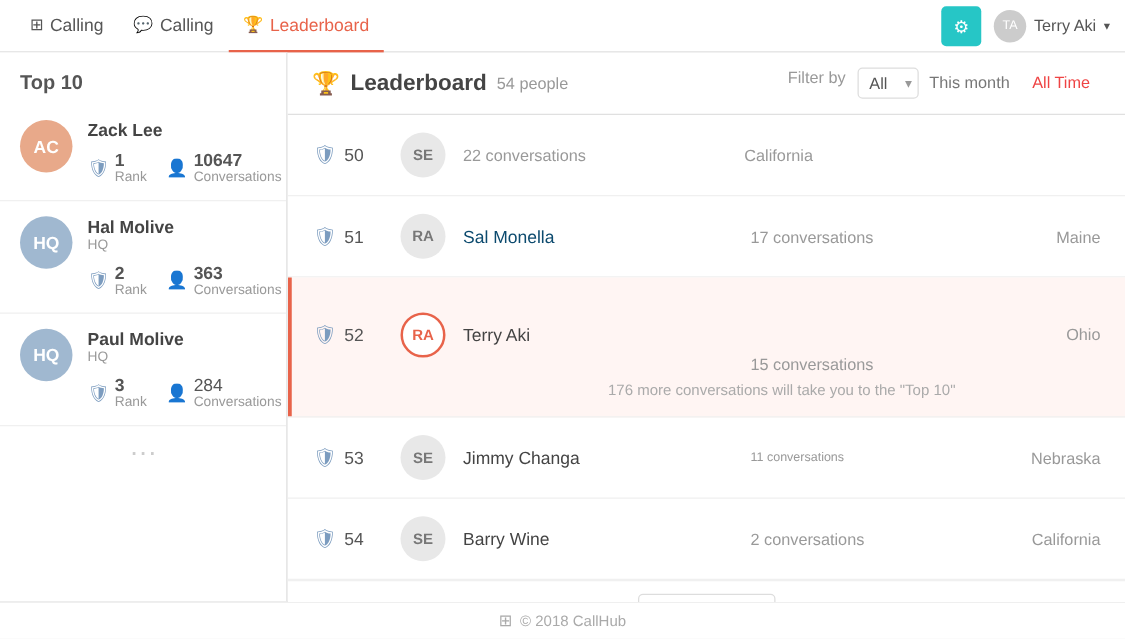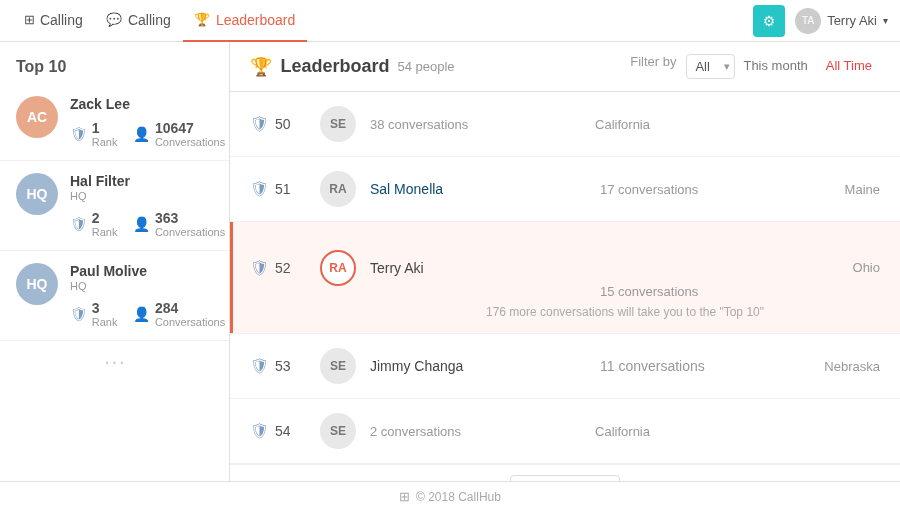--- a/index.html
+++ b/index.html
@@ -57,21 +57,21 @@
               <span style="font-size:11px;color:#999;display:block;">Conversations</span>
             </div>
           </div>
         </div>
       </div>
     </div>
 
     <div style="display:flex;align-items:flex-start;padding:12px 16px;border-bottom:1px solid #f0f0f0;">
       <div style="width:42px;height:42px;border-radius:50%;display:flex;align-items:center;justify-content:center;font-size:14px;font-weight:600;color:white;flex-shrink:0;margin-right:12px;background:#a0b8d0;">HQ</div>
       <div style="flex:1;">
-        <div style="font-size:14px;font-weight:600;color:#444;">Hal Filter</div>
+        <div style="font-size:14px;font-weight:600;color:#444;">Hal Molive</div>
         <div style="font-size:11px;color:#999;margin-top:1px;">HQ</div>
         <div style="display:flex;gap:16px;margin-top:8px;">
           <div style="display:flex;align-items:center;gap:4px;font-size:12px;color:#555;">
             <span style="color:#7c9cbf;font-size:14px;">🛡</span>
             <div>
               <span style="font-weight:700;font-size:14px;">2</span>
               <span style="font-size:11px;color:#999;display:block;">Rank</span>
             </div>
           </div>
           <div style="display:flex;align-items:center;gap:4px;font-size:12px;color:#555;">
@@ -94,21 +94,21 @@
           <div style="display:flex;align-items:center;gap:4px;font-size:12px;color:#555;">
             <span style="color:#7c9cbf;font-size:14px;">🛡</span>
             <div>
               <span style="font-weight:700;font-size:14px;">3</span>
               <span style="font-size:11px;color:#999;display:block;">Rank</span>
             </div>
           </div>
           <div style="display:flex;align-items:center;gap:4px;font-size:12px;color:#555;">
             <span style="color:#888;font-size:14px;">👤</span>
             <div>
-              <span style="font-weight:700;font-size:14px;">284</span>
+              <span style="font-weight:400;font-size:14px;">284</span>
               <span style="font-size:11px;color:#999;display:block;">Conversations</span>
             </div>
           </div>
         </div>
       </div>
     </div>
 
     <div style="text-align:center;padding:8px;color:#ccc;font-size:22px;">···</div>
   </div>
 
@@ -138,21 +138,21 @@
     <div style="flex:1;overflow-y:auto;background:#fff;">
 
       <div style="display:flex;align-items:center;padding:14px 20px;border-bottom:1px solid #f0f0f0;">
         <div style="display:flex;align-items:center;gap:6px;width:70px;flex-shrink:0;color:#555;font-size:14px;">
           <span style="color:#7c9cbf;font-size:15px;">🛡</span>
           <span>50</span>
         </div>
         <div style="width:50px;flex-shrink:0;">
           <div style="width:36px;height:36px;border-radius:50%;display:flex;align-items:center;justify-content:center;font-size:12px;font-weight:600;color:#777;background:#e8e8e8;">SE</div>
         </div>
-        <div style="width:160px;font-size:13px;color:#999;">38 conversations</div>
+        <div style="width:160px;font-size:13px;color:#999;">22 conversations</div>
         <div style="width:120px;font-size:13px;color:#999;text-align:right;">California</div>
       </div>
 
       <div style="display:flex;align-items:center;padding:14px 20px;border-bottom:1px solid #f0f0f0;">
         <div style="display:flex;align-items:center;gap:6px;width:70px;flex-shrink:0;color:#555;font-size:14px;">
           <span style="color:#7c9cbf;font-size:15px;">🛡</span>
           <span>51</span>
         </div>
         <div style="width:50px;flex-shrink:0;">
           <div style="width:36px;height:36px;border-radius:50%;display:flex;align-items:center;justify-content:center;font-size:12px;font-weight:600;color:#777;background:#e8e8e8;">RA</div>
@@ -181,32 +181,33 @@
 
       <div style="display:flex;align-items:center;padding:14px 20px;border-bottom:1px solid #f0f0f0;">
         <div style="display:flex;align-items:center;gap:6px;width:70px;flex-shrink:0;color:#555;font-size:14px;">
           <span style="color:#7c9cbf;font-size:15px;">🛡</span>
           <span>53</span>
         </div>
         <div style="width:50px;flex-shrink:0;">
           <div style="width:36px;height:36px;border-radius:50%;display:flex;align-items:center;justify-content:center;font-size:12px;font-weight:600;color:#777;background:#e8e8e8;">SE</div>
         </div>
         <div style="flex:1;font-size:14px;color:#444;font-weight:500;">Jimmy Changa</div>
-        <div style="width:160px;font-size:14px;color:#999;">11 conversations</div>
+        <div style="width:160px;font-size:10px;color:#999;">11 conversations</div>
         <div style="width:120px;font-size:13px;color:#999;text-align:right;">Nebraska</div>
       </div>
 
       <div style="display:flex;align-items:center;padding:14px 20px;border-bottom:1px solid #f0f0f0;">
         <div style="display:flex;align-items:center;gap:6px;width:70px;flex-shrink:0;color:#555;font-size:14px;">
           <span style="color:#7c9cbf;font-size:15px;">🛡</span>
           <span>54</span>
         </div>
         <div style="width:50px;flex-shrink:0;">
           <div style="width:36px;height:36px;border-radius:50%;display:flex;align-items:center;justify-content:center;font-size:12px;font-weight:600;color:#777;background:#e8e8e8;">SE</div>
         </div>
+        <div style="flex:1;font-size:14px;color:#444;font-weight:500;">Barry Wine</div>
         <div style="width:160px;font-size:13px;color:#999;">2 conversations</div>
         <div style="width:120px;font-size:13px;color:#999;text-align:right;">California</div>
       </div>
 
       <div style="display:flex;justify-content:center;padding:10px;background:#fff;border-top:1px solid #f0f0f0;">
         <button style="display:flex;align-items:center;gap:6px;border:1px solid #ddd;border-radius:4px;padding:6px 16px;font-size:13px;color:#555;background:#fff;cursor:pointer;">↑ Back to me</button>
       </div>
     </div>
   </div>
 </div>

